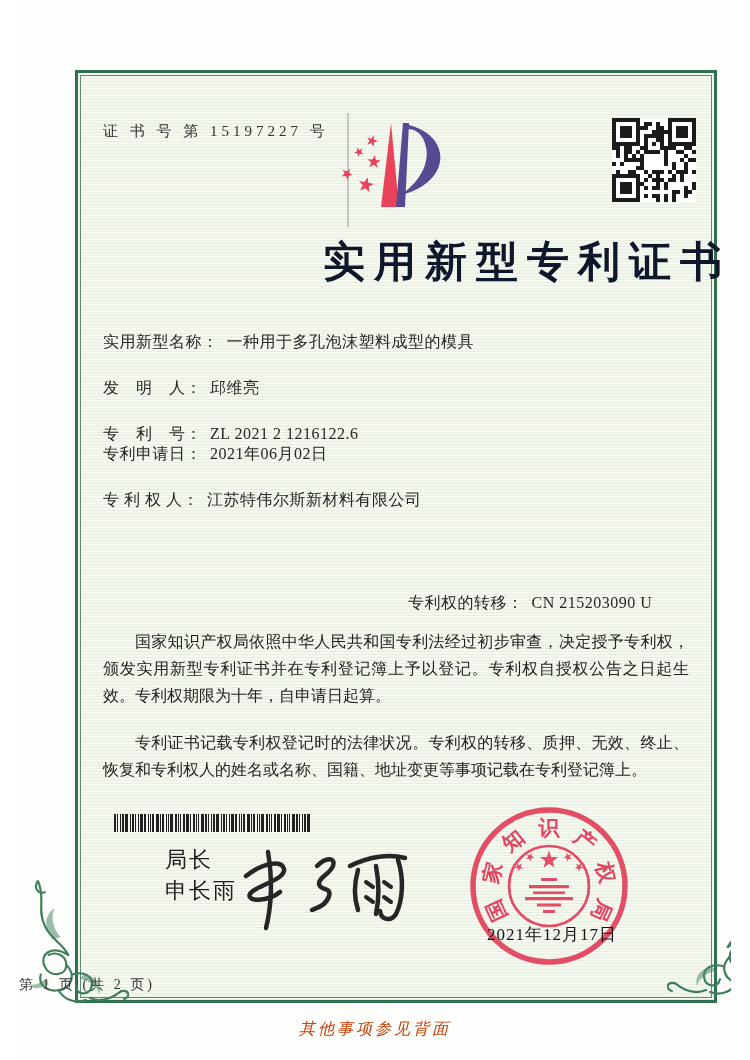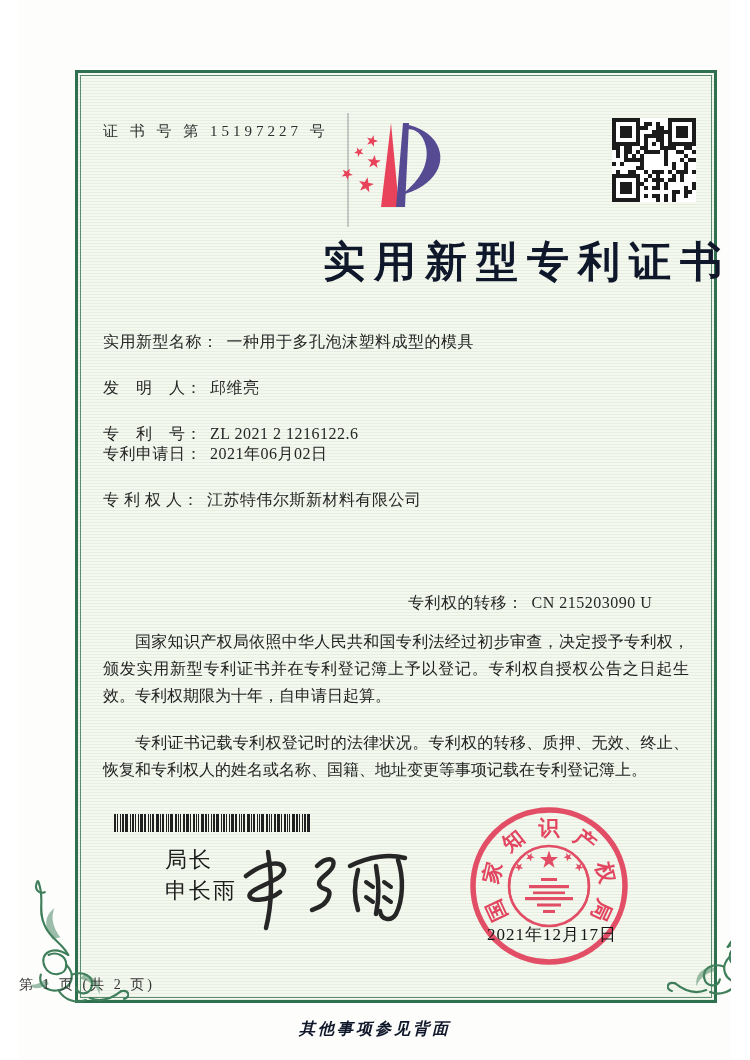--- a/index.html
+++ b/index.html
@@ -42,21 +42,21 @@
   .signature { position:absolute; left:205px; top:842px; width:195px; height:92px; z-index:2; }
   .seal { position:absolute; left:450px; top:806px; width:160px; height:160px; z-index:3; }
   .seal svg { position:absolute; inset:0; }
   .seal-char {
     position:absolute; left:50%; top:50%; font-size:21px; font-weight:bold;
     color:#e2455f; transform-origin:center; z-index:2;
     font-family:"Liberation Serif","DejaVu Serif",serif;
   }
   .seal-date { position:absolute; left:468px; top:923px; font-size:17px; letter-spacing:1px; color:#161616; z-index:4; }
   .page-no { position:absolute; left:0; top:976px; width:100%; font-size:14px; letter-spacing:3px; color:#333; z-index:2; }
-  .back-note { position:absolute; left:0; top:1019px; width:100%; text-align:center; font-size:16px; font-style:italic; letter-spacing:3px; color:#0f172a; z-index:2;font-weight:bold; }
+  .back-note { position:absolute; left:0; top:1019px; width:100%; text-align:center; font-size:16px; font-style:italic; letter-spacing:3px; color:#c2410c; z-index:2; }
   .flourish { position:absolute; z-index:1; }
   .flourish.right { left:648px; top:872px; width:98px; height:143px; }
   .flourish.left  { left:12px;  top:880px; width:98px; height:143px; transform:scaleX(-1); }
   .hidden-defs { position:absolute; width:0; height:0; overflow:hidden; }
 </style>
 </head>
 <body>
 
 <div class="page">
 

